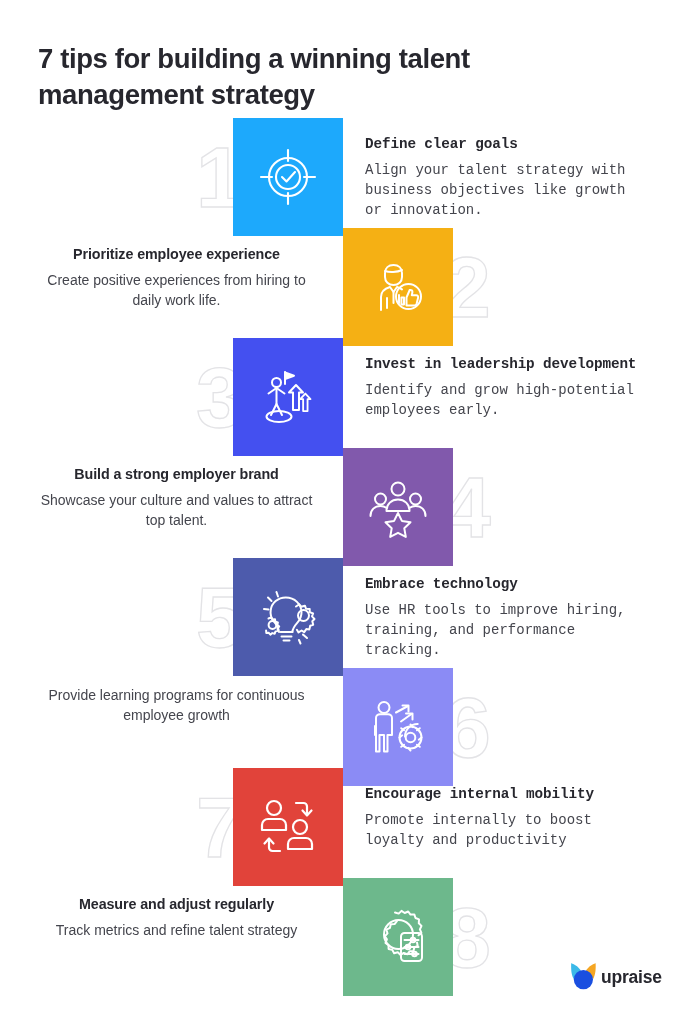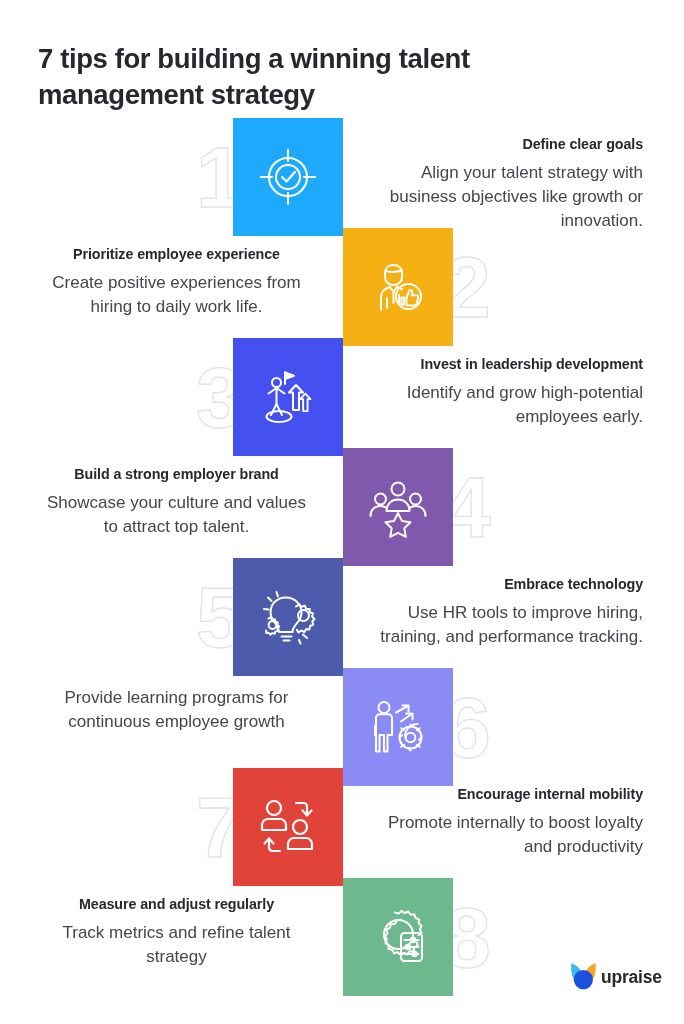--- a/index.html
+++ b/index.html
@@ -77,38 +77,39 @@
   .row.right .bignum { left: 443px; }
 
   .copy {
     position: absolute;
     top: 18px;
     z-index: 2;
   }
   .row.left .copy {
     left: 365px;
     width: 278px;
-    text-align: right;
+    text-align: left;
+    font-family: Liberation Mono, monospace;
   }
   .row.right .copy {
     left: 40px;
     width: 273px;
     text-align: center;
   }
 
   .copy .head {
     font-size: 14.3px;
     font-weight: 700;
     line-height: 1.25;
     color: #27272e;
     margin-bottom: 7px;
     letter-spacing: -0.1px;
   }
   .copy .desc {
-    font-size: 17px;
+    font-size: 14px;
     line-height: 1.42;
     color: #44454d;
   }
 
   
   .footer-logo {
     position: absolute;
     left: 570px;
     top: 961px;
     display: flex;

